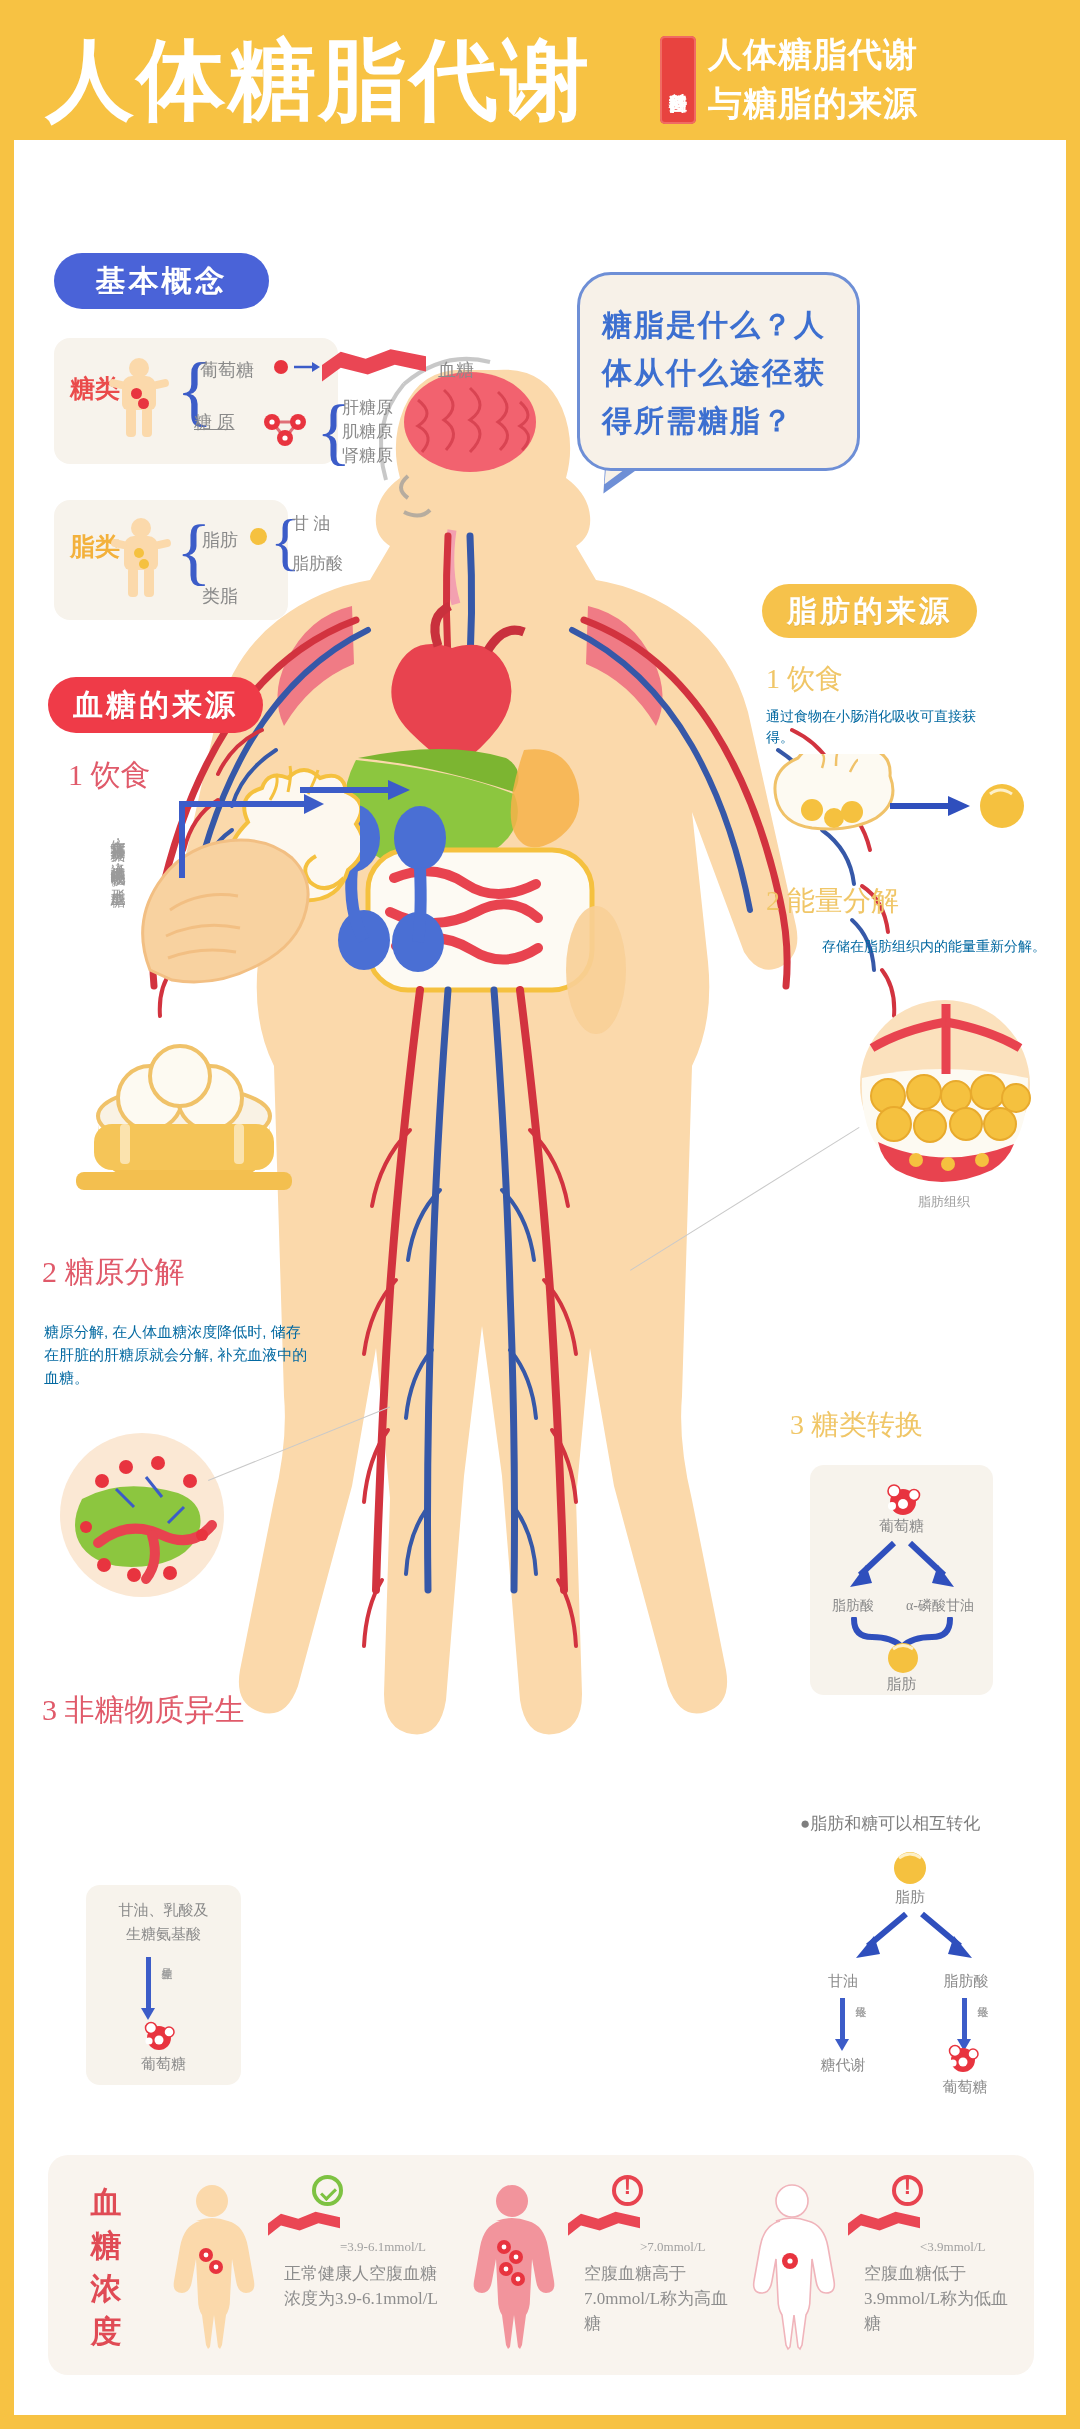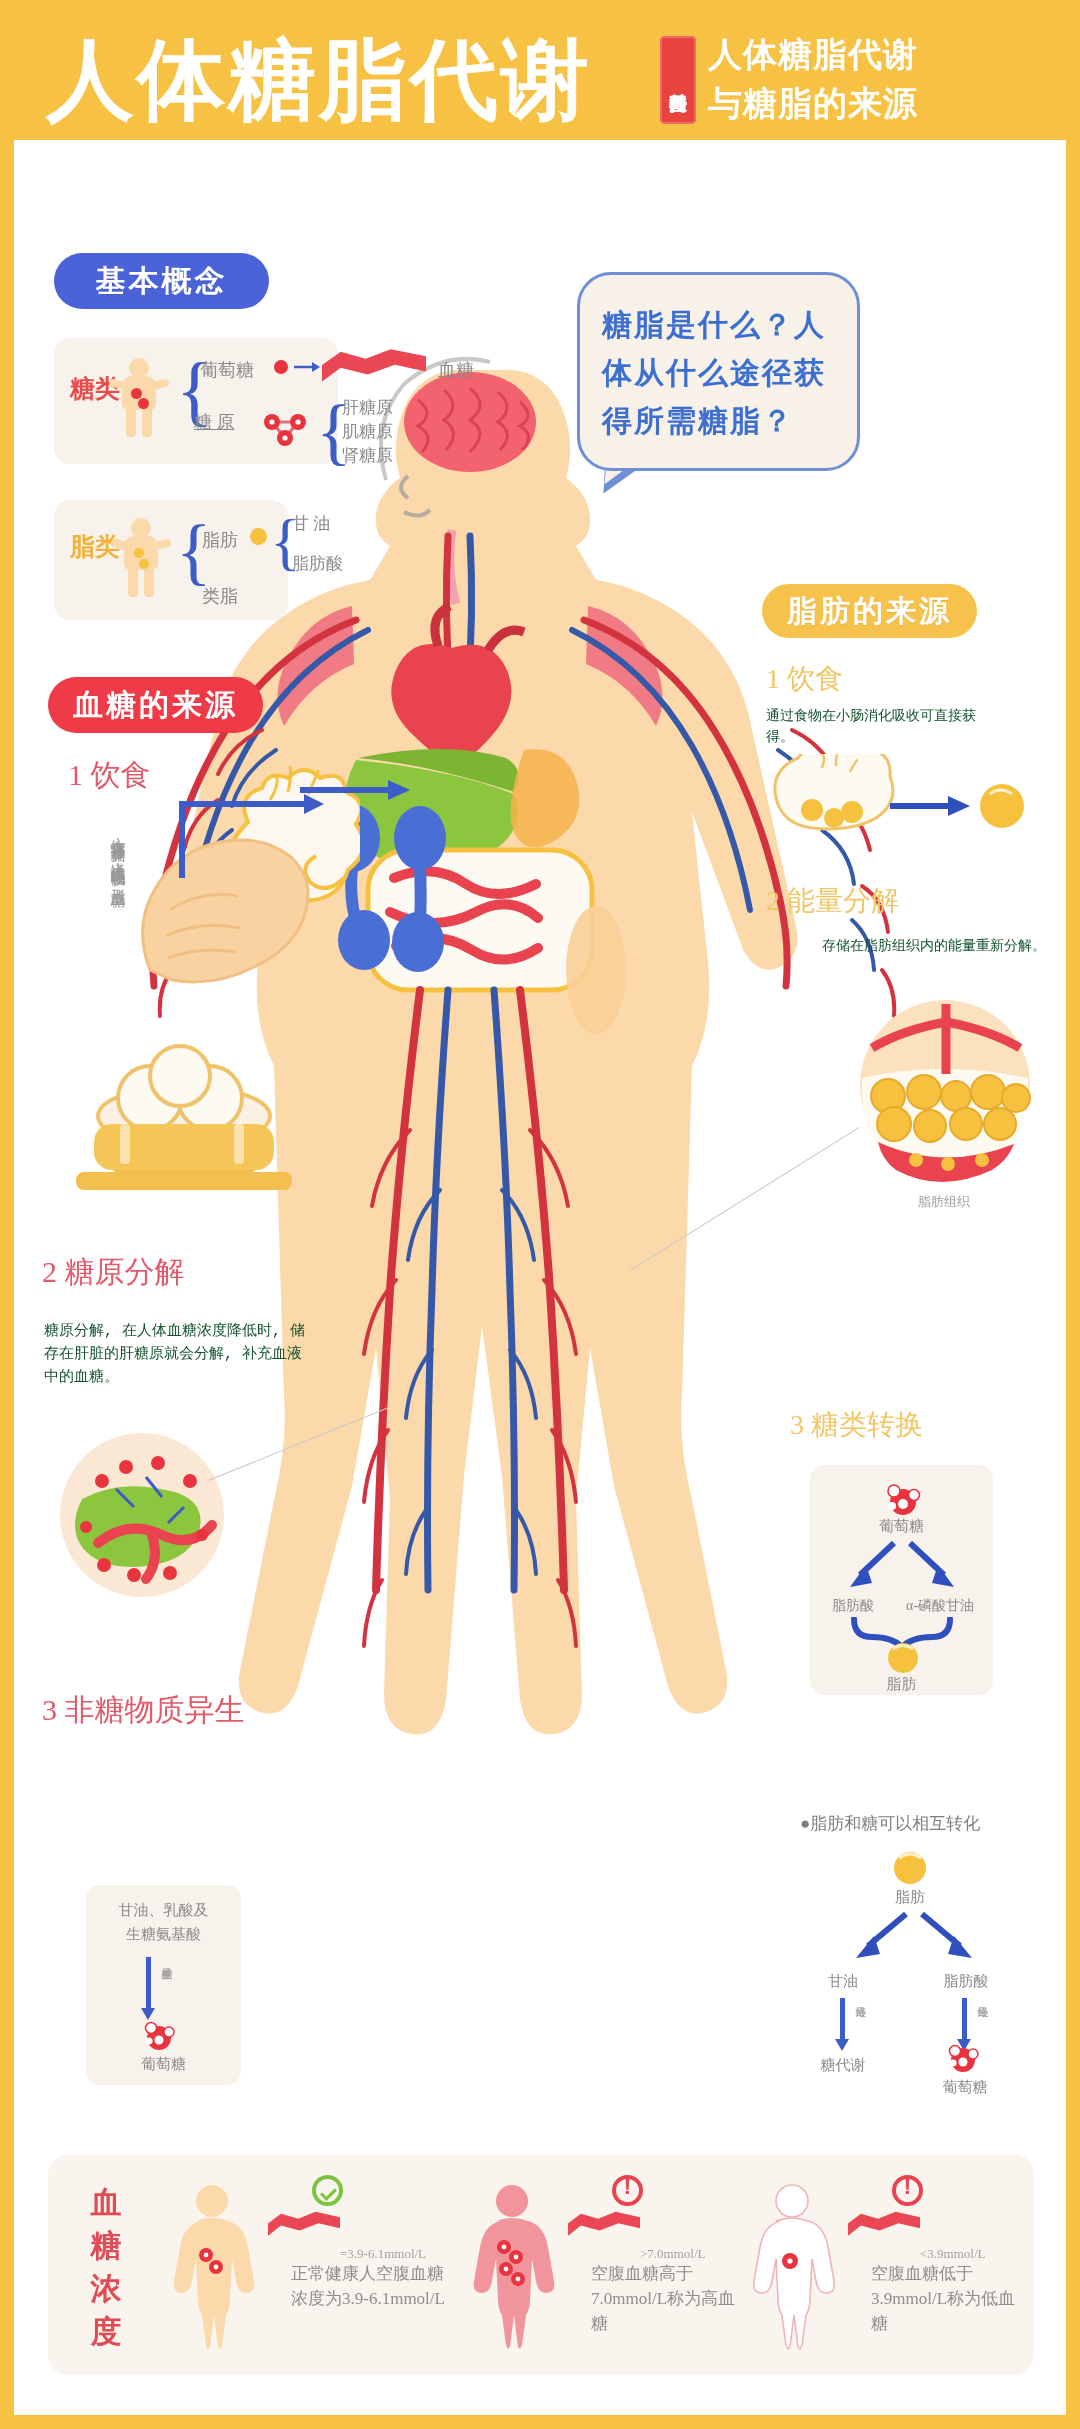--- a/index.html
+++ b/index.html
@@ -157,22 +157,22 @@
   
   .step-head {
     position: absolute;
     font-family: "Liberation Serif", serif;
     white-space: nowrap;
   }
   .step-head.red { color: #e05a6a; }
   .step-head.yellow { color: #f0c667; }
   .body-text {
     position: absolute;
-    font-family: Liberation Mono, monospace;
-    color: #14532d; font-size: 14px; line-height: 21px;
+    font-family: Liberation Sans, sans-serif;
+    color: #0369a1; font-size: 14px; line-height: 21px;
   }
   .vtext {
     position: absolute;
     writing-mode: vertical-rl;
     font-family: "Liberation Serif", serif;
     color: #9a9a9a; font-size: 15px; line-height: 24px;
     letter-spacing: 1px;
     height: 150px;
   }
 
@@ -213,27 +213,26 @@
   #bsl-title {
     position:absolute; left:38px; top:26px;
     font-family:"Liberation Serif", serif; font-weight:bold;
     color:#e04b55; font-size:31px; line-height:43px; text-align:center;
     width: 40px;
   }
   .bsl-case { position:absolute; top:20px; width:295px; height:180px; }
   .bsl-desc {
     position:absolute; left:140px; top:86px; width:160px;
     font-family:"Liberation Serif", serif; color:#8d8d8d;
-    font-size:17px; line-height:25px;margin-left:7px;
+    font-size:17px; line-height:25px;
   }
   .bsl-value {
     position:absolute; left:196px; top:64px;
     font-family:"Liberation Serif", serif; color:#a0a0a0; font-size:13px;
     white-space:nowrap;
-    margin-top:7px;
   }
   .icon-ok, .icon-warn {
     position:absolute; left:168px; top:0; width:31px; height:31px;
     border-radius:50%;
   }
   .icon-ok { border:4px solid #7ec242; }
   .icon-warn { border:4px solid #e8434f; }
   .icon-ok::after {
     content:""; position:absolute; left:5px; top:9px; width:12px; height:6px;
     border-left:3.5px solid #7ec242; border-bottom:3.5px solid #7ec242;

